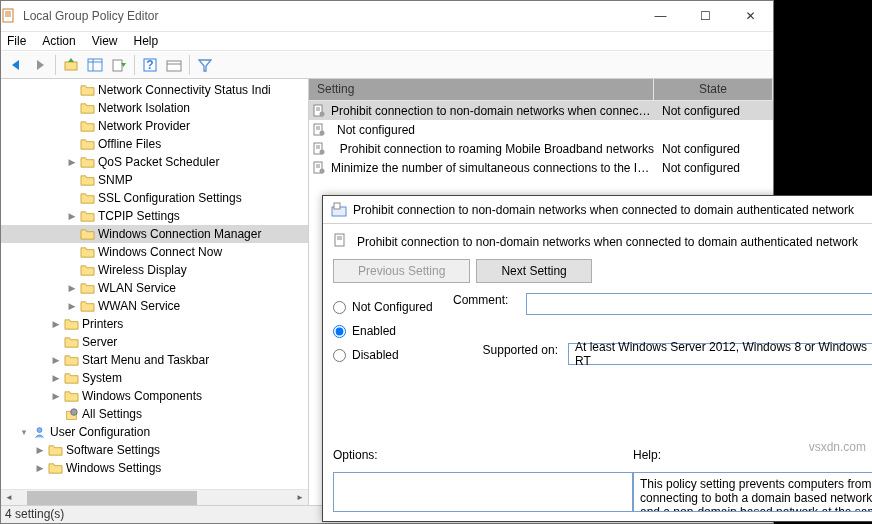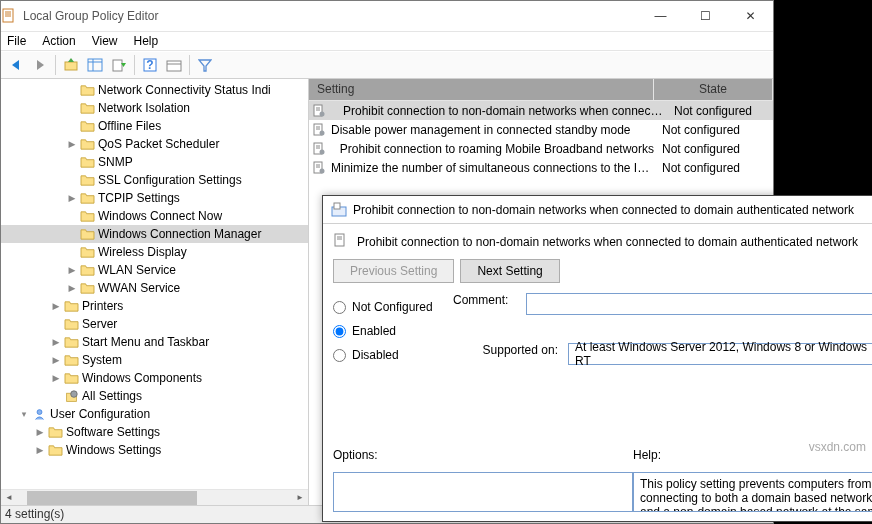--- a/index.html
+++ b/index.html
@@ -36,21 +36,21 @@
 .hscroll .btn { width:16px; height:16px; background:#f0f0f0; display:flex;align-items:center;justify-content:center; font-size:8px; color:#666;}
 .hscroll .track { flex:1; height:16px; position:relative;}
 .hscroll .thumb { position:absolute; height:14px; top:1px; background:#c1c1c1;}
 
 .dialog { position:absolute; left:298px; top:195px; width:574px; height:327px; background:#fff; border:1px solid #444; box-shadow: 0 0 8px rgba(0,0,0,0.3); margin-left: 24px;}
 .dlg-title { height:28px; border-bottom:1px solid #d0d0d0; display:flex; align-items:center; padding:0 8px;}
 .dlg-title .ic { width:16px; margin-right:6px; display:flex;}
 .dlg-bar { padding:8px 10px; display:flex; align-items:center;}
 .dlg-bar .ic { width:16px; margin-right:8px;}
 .dlg-nav { padding: 0 10px 10px; display:flex; gap:6px;}
-.dlg-nav button { padding:4px 16px; border:1px solid #adadad; background:#e1e1e1;}
+.dlg-nav button { padding:4px 24px; border:1px solid #adadad; background:#e1e1e1;}
 .dlg-nav button:disabled { color:#999; background:#efefef;}
 .dlg-grid { display:flex; padding:0 10px;}
 .radios { width:120px; padding-top:2px;}
 .radio-row { display:flex; align-items:center; height:24px; gap:6px;}
 .radio-row input {width:13px;height:13px;}
 .cfg-right { flex:1;}
 .comment-row { display:flex; gap:3px; margin-bottom:28px;}
 .comment-row .lbl { width:70px;}
 .comment-row .box, .sup-row .box { flex:1; border:1px solid #7a9fcf; height:22px; background:#fff; display:flex; align-items:center; padding:0 6px;}
 .sup-row { display:flex; gap:10px;}
@@ -161,20 +161,29 @@
             </span>
             <span>Network Isolation</span>
           </div>
           <div class="tree-row" style="padding-left: 64px;">
             <span class="expander"></span>
             <span class="ic folder-ic">
               <svg viewBox="0 0 16 14">
                 <path d="M1 3 L1 12 L15 12 L15 4 L7 4 L6 2 L1 2 Z" fill="#fce08a" stroke="#c9a640"></path>
               </svg>
             </span>
+            <span>Network Provider</span>
+          </div>
+          <div class="tree-row" style="padding-left: 64px;">
+            <span class="expander"></span>
+            <span class="ic folder-ic">
+              <svg viewBox="0 0 16 14">
+                <path d="M1 3 L1 12 L15 12 L15 4 L7 4 L6 2 L1 2 Z" fill="#fce08a" stroke="#c9a640"></path>
+              </svg>
+            </span>
             <span>Offline Files</span>
           </div>
           <div class="tree-row" style="padding-left: 64px;">
             <span class="expander">▶</span>
             <span class="ic folder-ic">
               <svg viewBox="0 0 16 14">
                 <path d="M1 3 L1 12 L15 12 L15 4 L7 4 L6 2 L1 2 Z" fill="#fce08a" stroke="#c9a640"></path>
               </svg>
             </span>
             <span>QoS Packet Scheduler</span>
@@ -199,37 +208,37 @@
           </div>
           <div class="tree-row" style="padding-left: 64px;">
             <span class="expander">▶</span>
             <span class="ic folder-ic">
               <svg viewBox="0 0 16 14">
                 <path d="M1 3 L1 12 L15 12 L15 4 L7 4 L6 2 L1 2 Z" fill="#fce08a" stroke="#c9a640"></path>
               </svg>
             </span>
             <span>TCPIP Settings</span>
           </div>
+          <div class="tree-row selected" style="padding-left: 64px;">
+            <span class="expander"></span>
+            <span class="ic folder-ic">
+              <svg viewBox="0 0 16 14">
+                <path d="M1 3 L1 12 L15 12 L15 4 L7 4 L6 2 L1 2 Z" fill="#fce08a" stroke="#c9a640"></path>
+              </svg>
+            </span>
+            <span>Windows Connection Manager</span>
+          </div>
           <div class="tree-row" style="padding-left: 64px;">
             <span class="expander"></span>
             <span class="ic folder-ic">
               <svg viewBox="0 0 16 14">
                 <path d="M1 3 L1 12 L15 12 L15 4 L7 4 L6 2 L1 2 Z" fill="#fce08a" stroke="#c9a640"></path>
               </svg>
             </span>
             <span>Windows Connect Now</span>
-          </div>
-          <div class="tree-row selected" style="padding-left: 64px;">
-            <span class="expander"></span>
-            <span class="ic folder-ic">
-              <svg viewBox="0 0 16 14">
-                <path d="M1 3 L1 12 L15 12 L15 4 L7 4 L6 2 L1 2 Z" fill="#fce08a" stroke="#c9a640"></path>
-              </svg>
-            </span>
-            <span>Windows Connection Manager</span>
           </div>
           <div class="tree-row" style="padding-left: 64px;">
             <span class="expander"></span>
             <span class="ic folder-ic">
               <svg viewBox="0 0 16 14">
                 <path d="M1 3 L1 12 L15 12 L15 4 L7 4 L6 2 L1 2 Z" fill="#fce08a" stroke="#c9a640"></path>
               </svg>
             </span>
             <span>Wireless Display</span>
           </div>
@@ -351,33 +360,32 @@
       <div class="list-body" id="list">
           <div class="row sel">
             <span class="cell-ic">
               <svg width="14" height="14">
                 <rect x="2" y="1" width="8" height="11" fill="#fff" stroke="#888"></rect>
                 <line x1="4" y1="4" x2="8" y2="4" stroke="#888"></line>
                 <line x1="4" y1="6" x2="8" y2="6" stroke="#888"></line>
                 <circle cx="10" cy="10" r="2.5" fill="#9aa0a6"></circle>
               </svg>
             </span>
-            <span class="cell1" style="flex: 0 0 325px; margin-left: 12px;">Prohibit connection to non-domain networks when connec…</span>
+            <span class="cell1" style="flex: 0 0 325px;">Prohibit connection to non-domain networks when connec…</span>
             <span class="cell2">Not configured</span>
           </div>
           <div class="row">
             <span class="cell-ic">
               <svg width="14" height="14">
                 <rect x="2" y="1" width="8" height="11" fill="#fff" stroke="#888"></rect>
                 <line x1="4" y1="4" x2="8" y2="4" stroke="#888"></line>
                 <line x1="4" y1="6" x2="8" y2="6" stroke="#888"></line>
                 <circle cx="10" cy="10" r="2.5" fill="#9aa0a6"></circle>
               </svg>
             </span>
-            <span class="cell1" style="flex: 0 0 325px;">Disable power management in connected standby mode</span>
             <span class="cell2">Not configured</span>
           </div>
           <div class="row">
             <span class="cell-ic">
               <svg width="14" height="14">
                 <rect x="2" y="1" width="8" height="11" fill="#fff" stroke="#888"></rect>
                 <line x1="4" y1="4" x2="8" y2="4" stroke="#888"></line>
                 <line x1="4" y1="6" x2="8" y2="6" stroke="#888"></line>
                 <circle cx="10" cy="10" r="2.5" fill="#9aa0a6"></circle>
               </svg>

